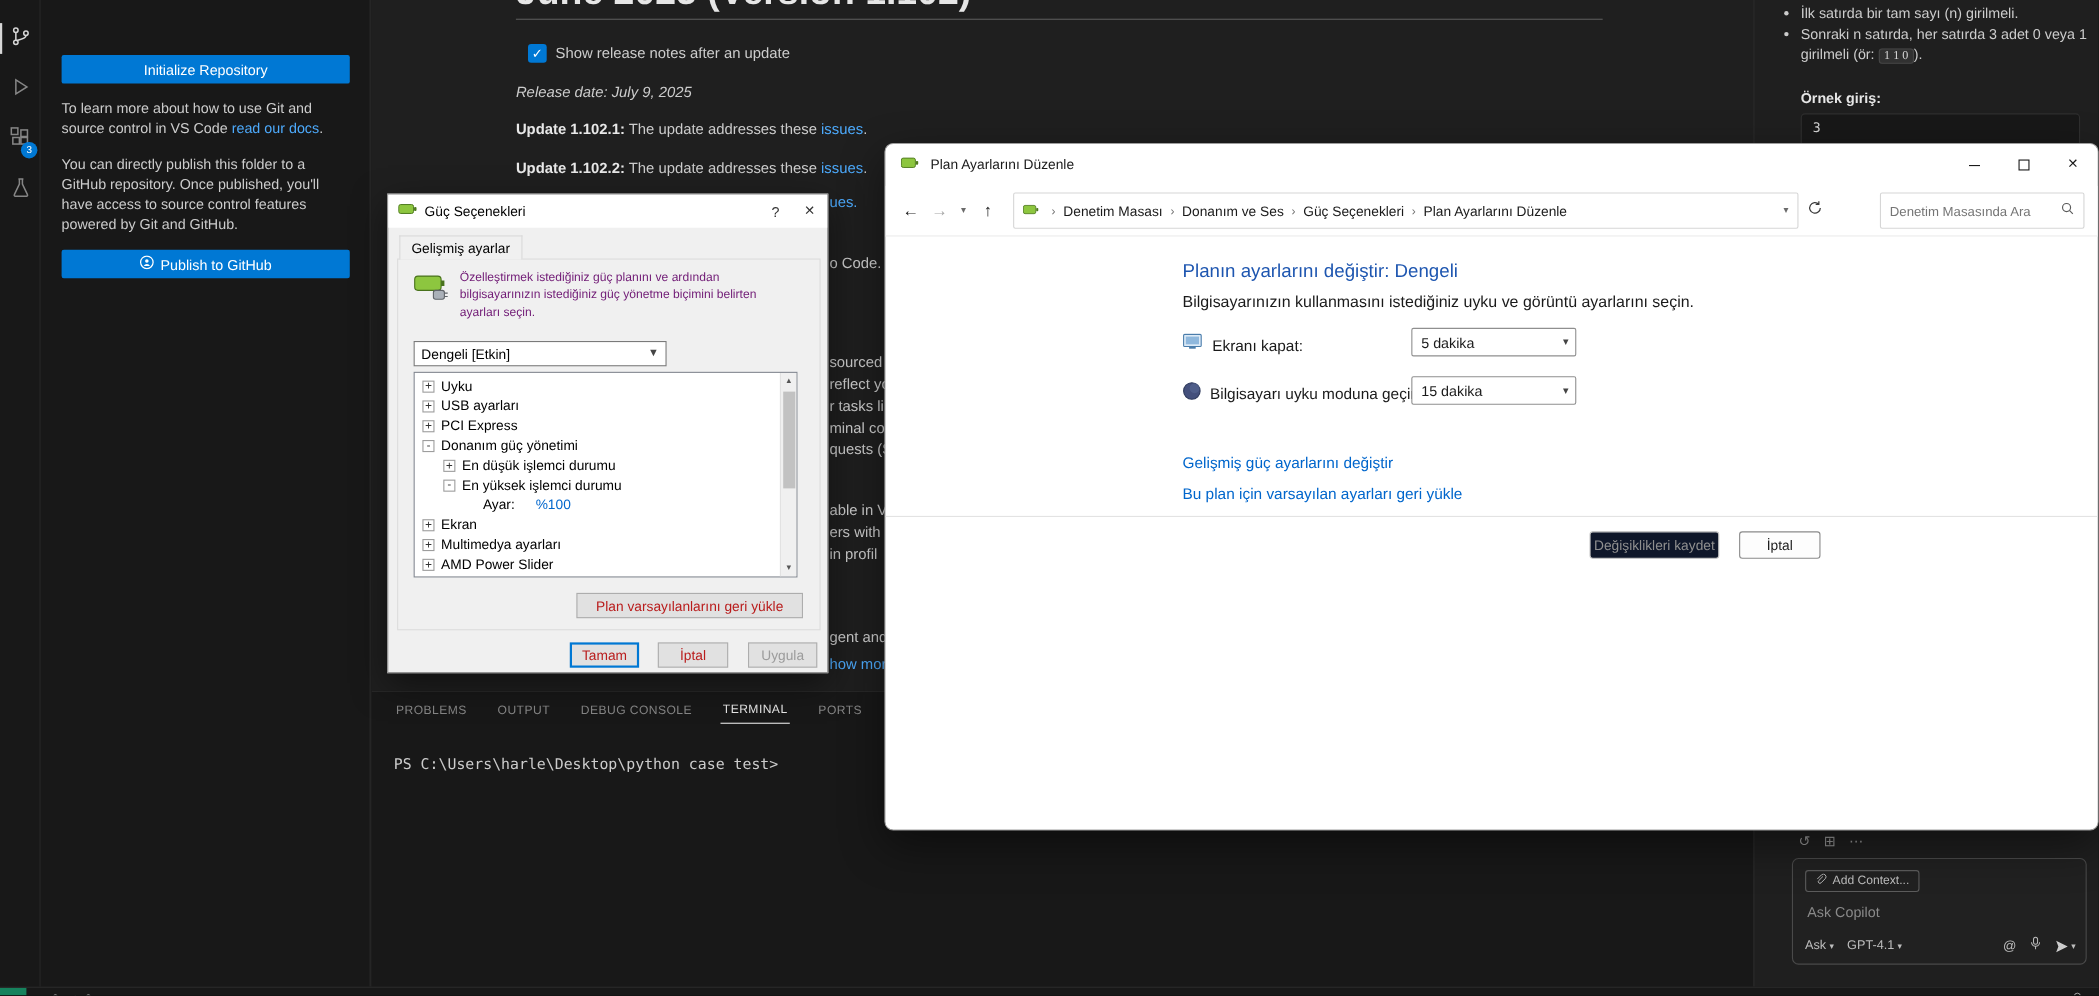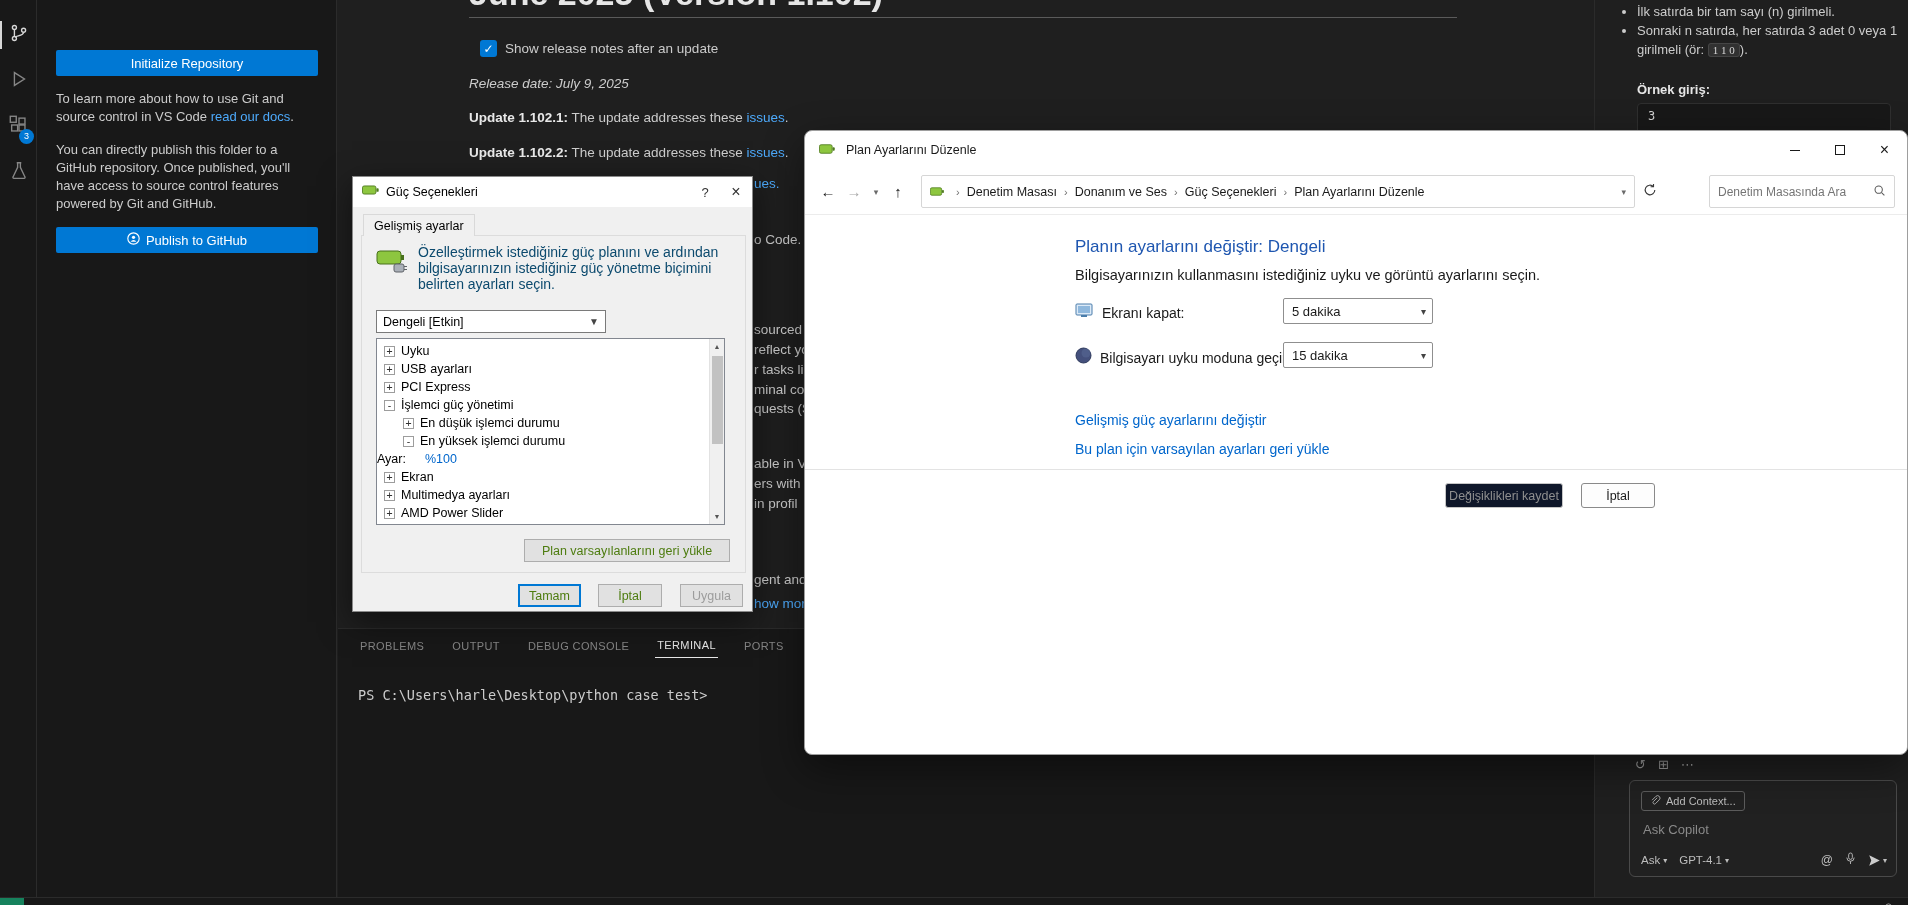--- a/index.html
+++ b/index.html
@@ -24,21 +24,21 @@
   .ptab{font-size:11px;letter-spacing:.4px;color:#868686;cursor:pointer;padding:10px 2px 6px}
   .ptab.active{color:#e7e7e7;border-bottom:1px solid #e7e7e7}
   .mono{font-family:"DejaVu Sans Mono","Liberation Mono",monospace}
 
   
   .bullets{list-style:disc;margin-left:14px;color:#cccccc;font-size:13px;line-height:19px}
   .codechip{font-family:Liberation Serif, serif;font-size:11px;background:#313131;border:1px solid #454545;border-radius:3px;padding:0 4px;color:#d7d7d7}
   .dimicon{color:#9a9a9a;font-size:13px;cursor:pointer}
 
   
-  .wbtn{display:flex;align-items:center;justify-content:center;background:#e1e1e1;border:1px solid #adadad;font-size:12.5px;color:#4d7c0f;cursor:pointer}
+  .wbtn{display:flex;align-items:center;justify-content:center;background:#e1e1e1;border:1px solid #adadad;font-size:12.5px;color:#b91c1c;cursor:pointer}
   .wbtn.primary{border:2px solid #0078d4}
   .wbtn.disabled{color:#9c9c9c;cursor:default}
   .wcombo{display:flex;align-items:center;background:#fff;border:1px solid #7a7a7a;font-size:12.5px;color:#000;padding-left:6px;cursor:pointer}
   .wcombo .chev,.cplcombo .chev{margin-left:auto;padding:0 6px;color:#444;font-size:10px}
   .treerow{display:flex;align-items:center;height:18px;font-size:12.5px;color:#000;cursor:default}
   .expbox{flex:0 0 11px;width:11px;height:11px;border:1px solid #9d9d9d;background:#fff;font-size:10px;line-height:9px;text-align:center;margin-right:6px;font-family:"DejaVu Sans Mono",monospace;color:#333}
 
   
   .cpl-link{font-size:14px;color:#0066cc;cursor:pointer}
   .wc-btn{width:45px;height:38px;display:flex;align-items:center;justify-content:center;cursor:pointer;color:#1a1a1a}
@@ -243,21 +243,21 @@
 
     <div class="abs" style="left:8px;top:58px;width:385px;height:338px;border:1px solid #dcdcdc;background:#f0f0f0">
       <span class="abs" style="left:14px;top:10px">
         <svg width="32" height="30" viewBox="0 0 32 30">
             <rect x="1" y="5" width="24" height="13" rx="3" fill="#8dc63f" stroke="#48711c"></rect>
             <rect x="25" y="9" width="3" height="5" fill="#48711c"></rect>
             <rect x="18" y="18" width="10" height="8" rx="2" fill="#aab0b8" stroke="#5f6368"></rect>
             <path d="M28 20.5h3M28 23.5h3" stroke="#5f6368"></path>
           </svg>
       </span>
-      <div class="abs" style="left:56px;top:8px;width:306px;font-size:14px;line-height:16px;color:#0c4a6e">Özelleştirmek istediğiniz güç planını ve ardından bilgisayarınızın istediğiniz güç yönetme biçimini belirten ayarları seçin.</div>
+      <div class="abs" style="left:56px;top:8px;width:306px;font-size:11px;line-height:16px;color:#701a75">Özelleştirmek istediğiniz güç planını ve ardından bilgisayarınızın istediğiniz güç yönetme biçimini belirten ayarları seçin.</div>
 
       <div class="abs wcombo" style="left:14px;top:74px;width:230px;height:23px">
         <span>Dengeli [Etkin]</span>
         <span class="chev">▼</span>
       </div>
 
       <div class="abs" style="left:14px;top:102px;width:349px;height:187px;background:#fff;border:1px solid #828790;overflow:hidden">
         <div style="padding-top:3px">
           <div class="treerow" style="padding-left:7px">
               <span class="expbox">+</span>
@@ -266,31 +266,31 @@
           <div class="treerow" style="padding-left:7px">
               <span class="expbox">+</span>
               <span>USB ayarları</span>
             </div>
           <div class="treerow" style="padding-left:7px">
               <span class="expbox">+</span>
               <span>PCI Express</span>
             </div>
           <div class="treerow" style="padding-left:7px">
               <span class="expbox">-</span>
-              <span>İşlemci güç yönetimi</span>
+              <span>Donanım güç yönetimi</span>
             </div>
           <div class="treerow" style="padding-left:26px">
               <span class="expbox">+</span>
               <span>En düşük işlemci durumu</span>
             </div>
           <div class="treerow" style="padding-left:26px">
               <span class="expbox">-</span>
               <span>En yüksek işlemci durumu</span>
             </div>
-          <div class="treerow" style="">
+          <div class="treerow" style="padding-left:62px">
               <span>Ayar:</span>
               <span style="color:#0066cc;margin-left:19px">%100</span>
             </div>
           <div class="treerow" style="padding-left:7px">
               <span class="expbox">+</span>
               <span>Ekran</span>
             </div>
           <div class="treerow" style="padding-left:7px">
               <span class="expbox">+</span>
               <span>Multimedya ayarları</span>

